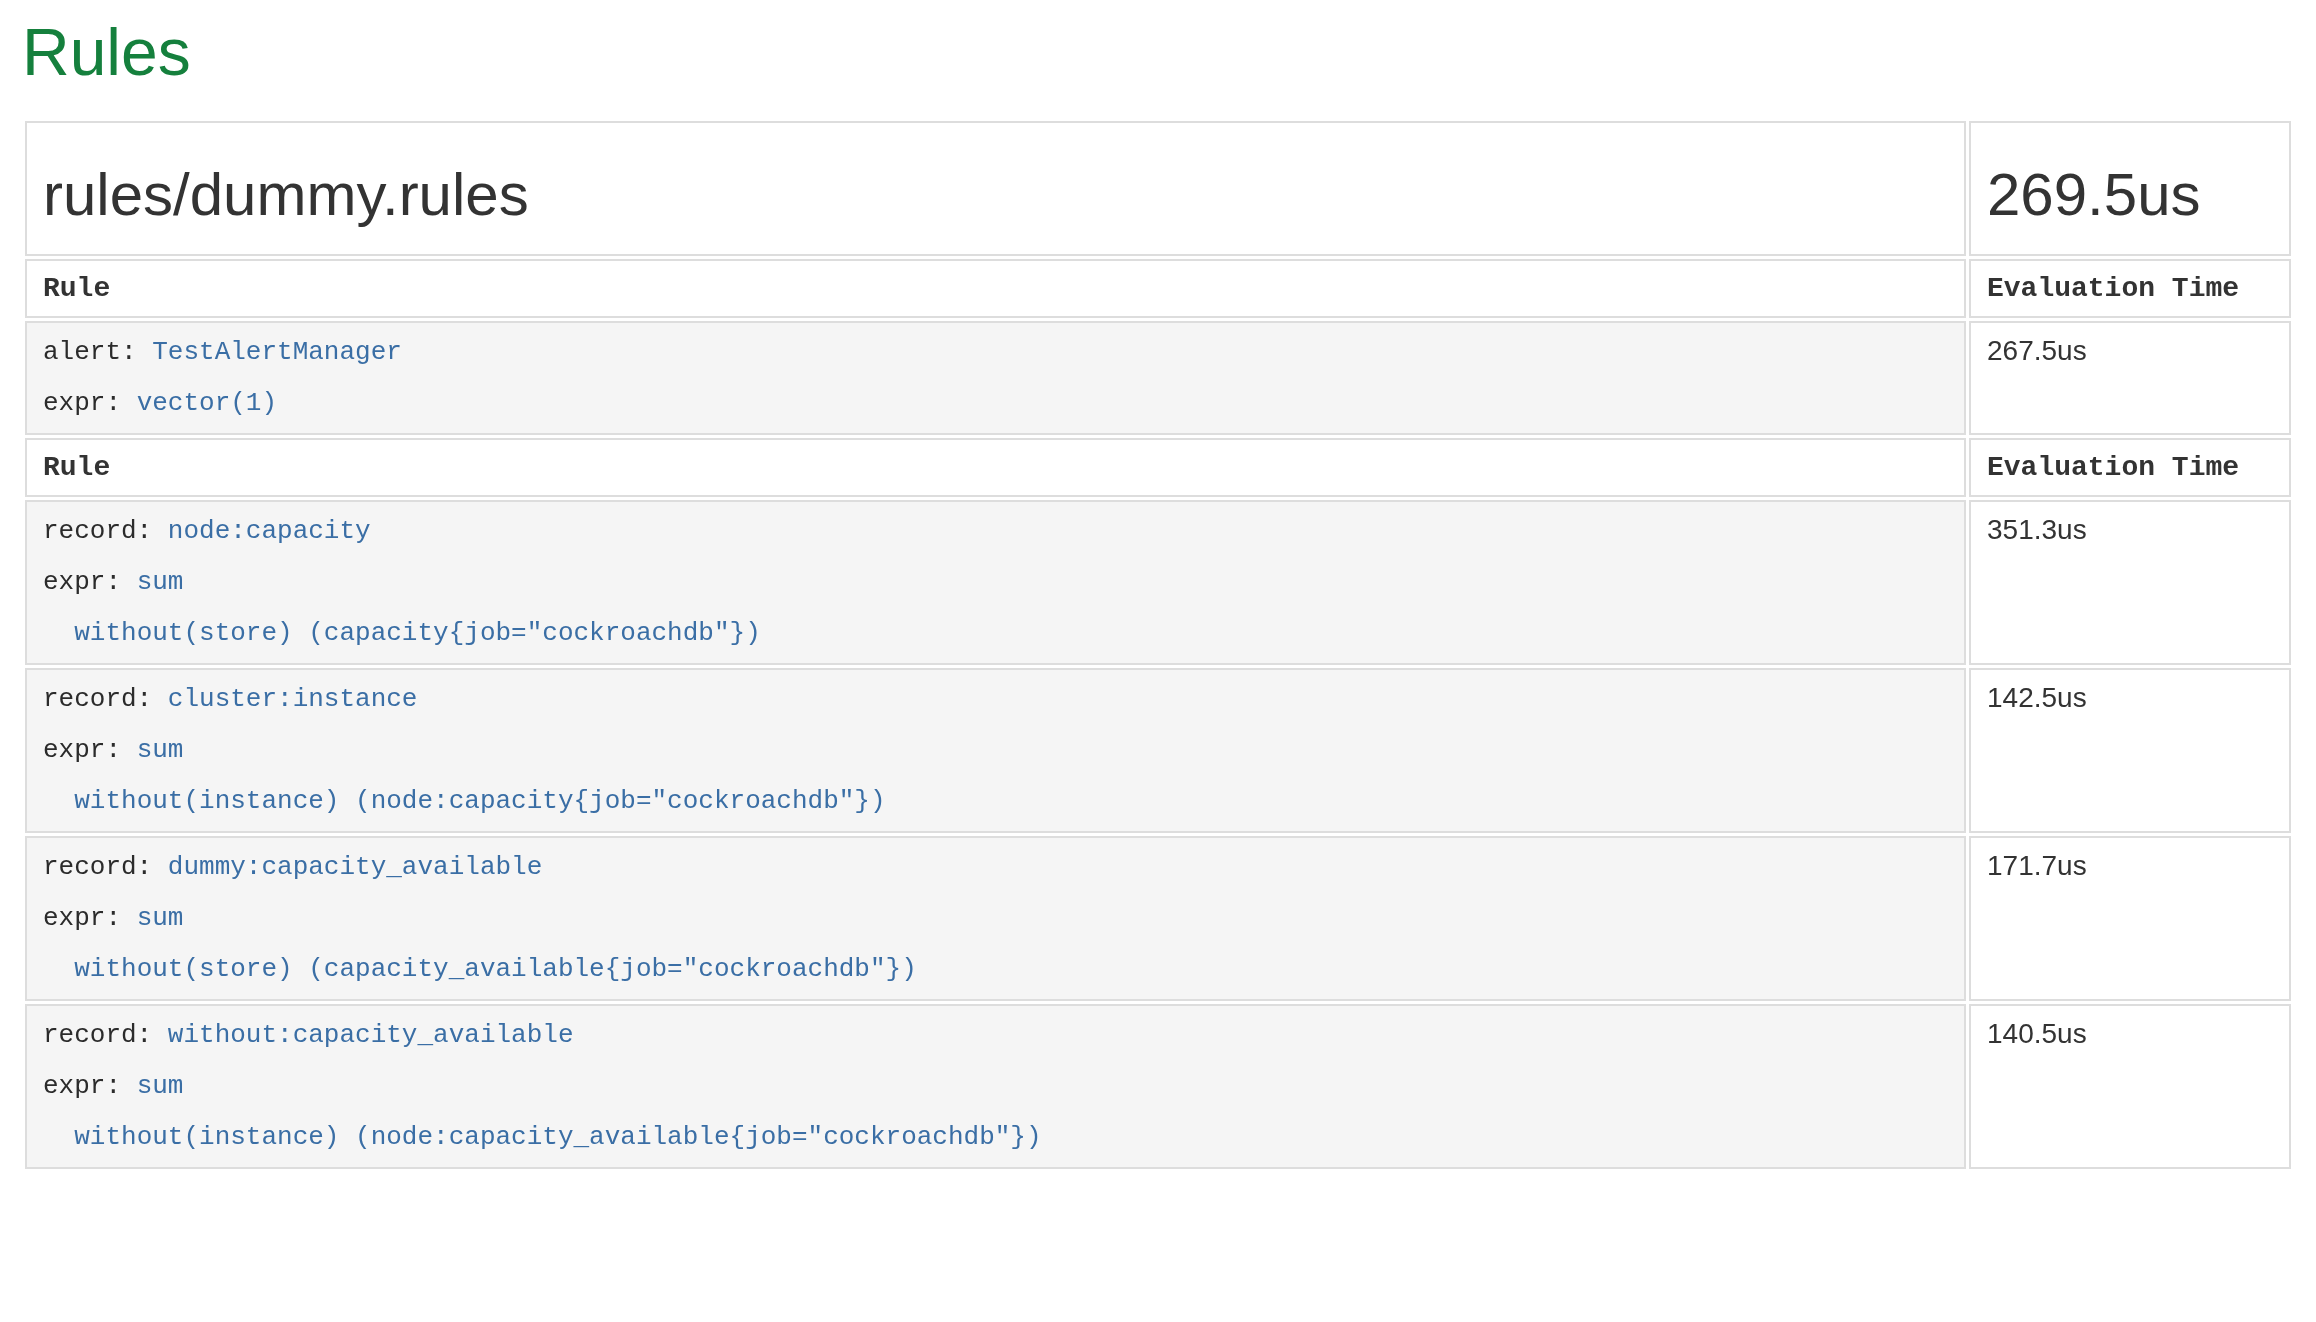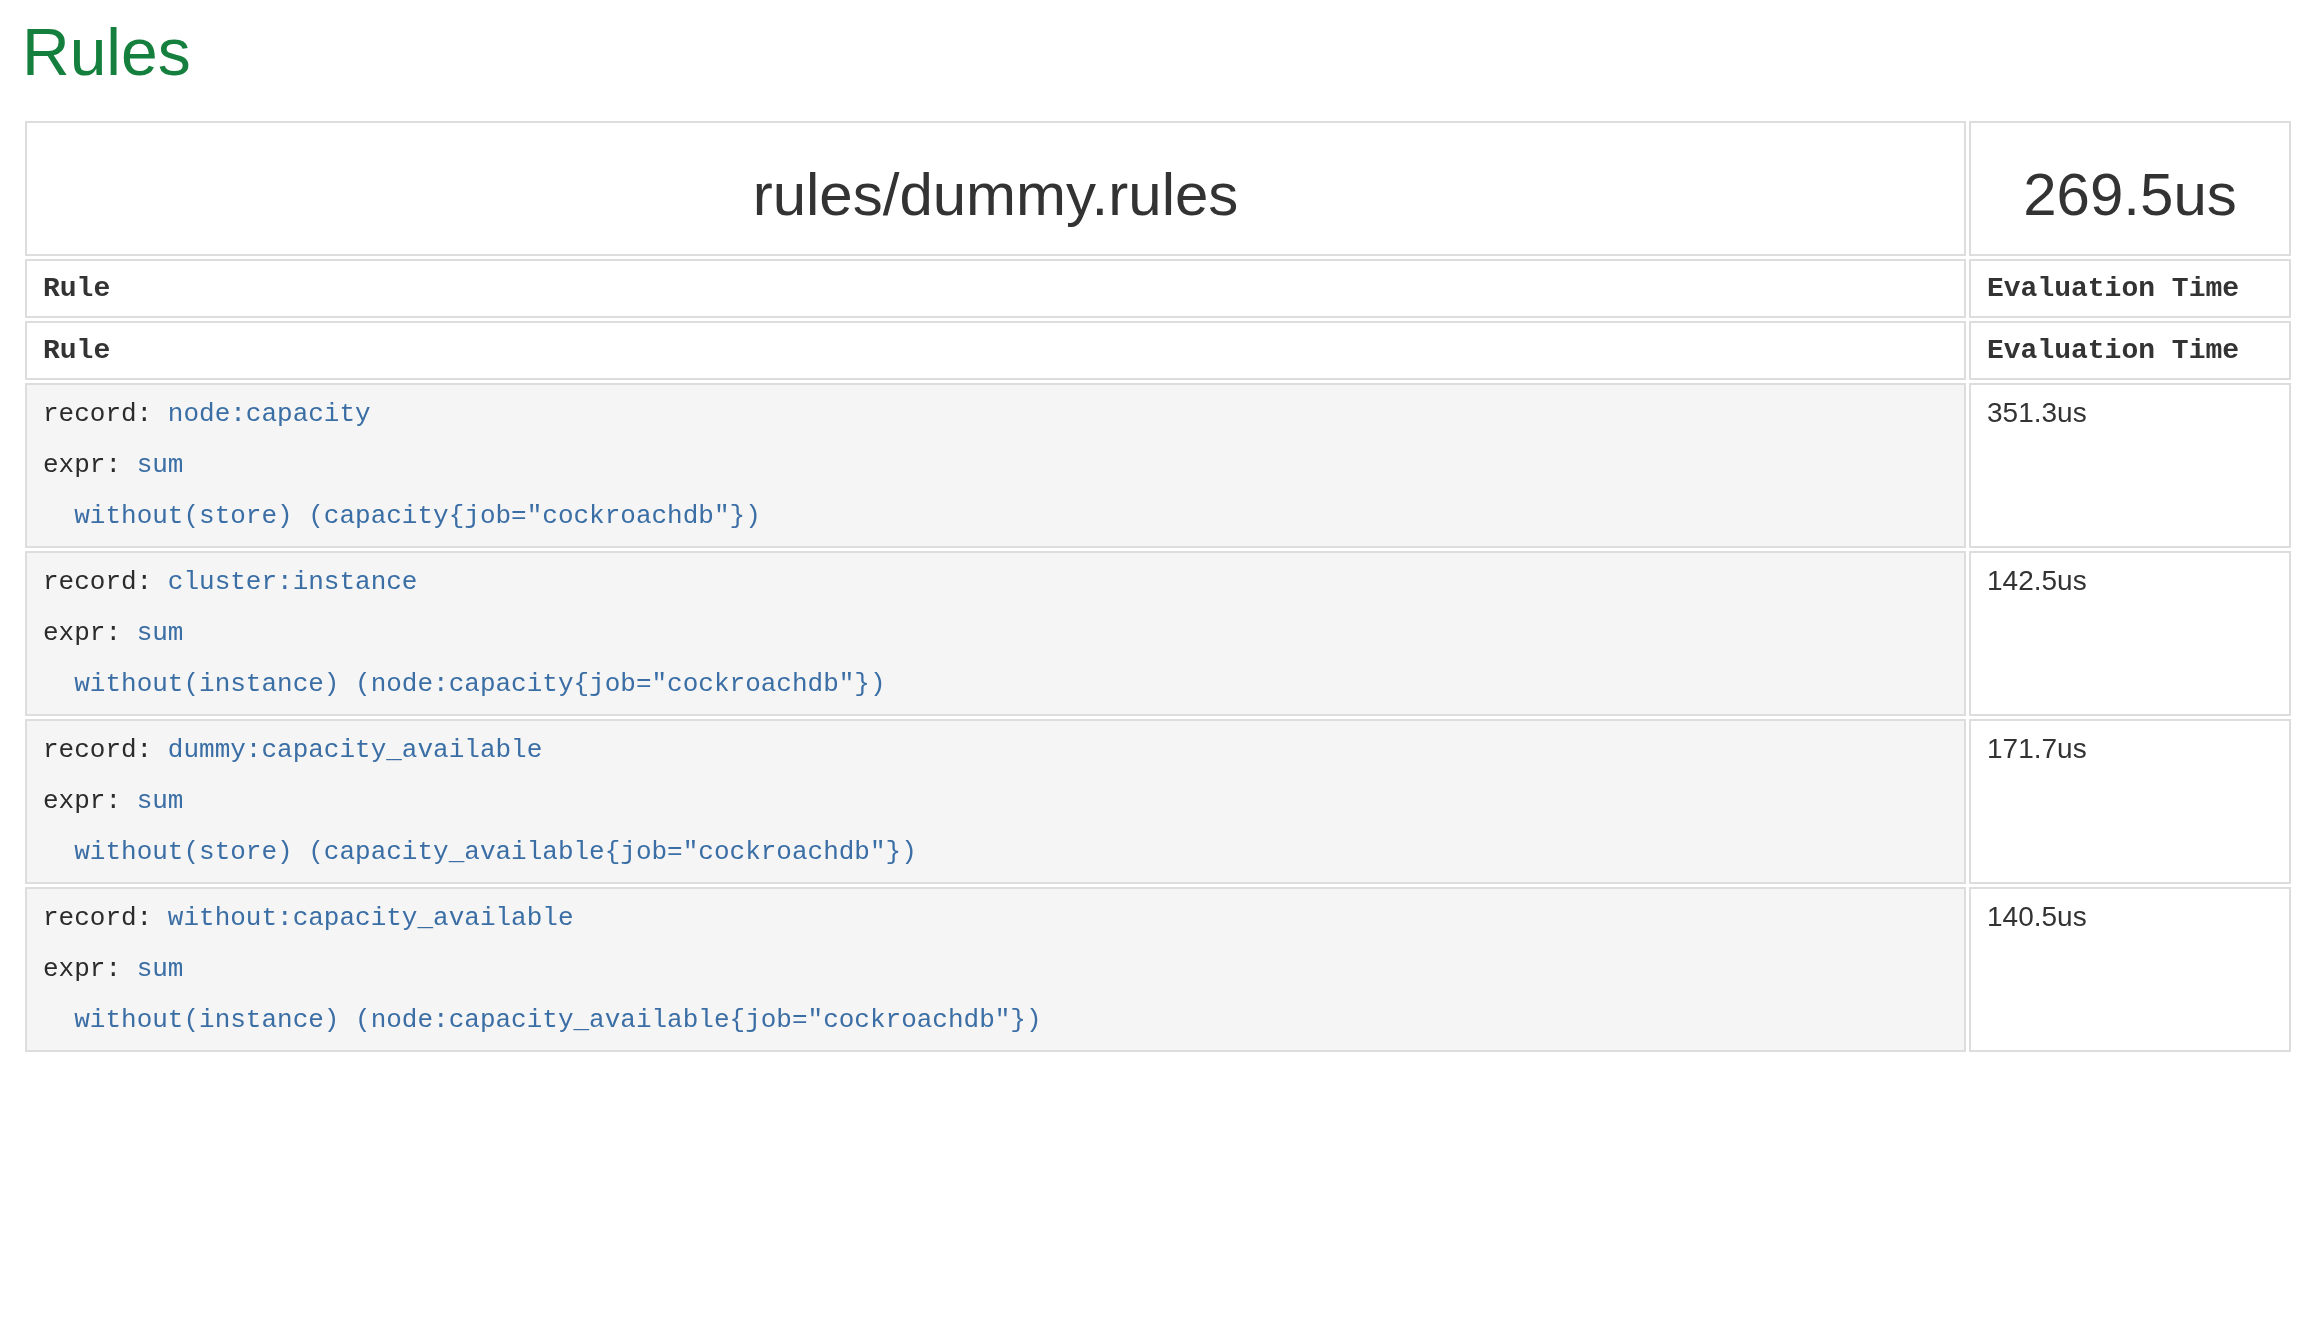--- a/index.html
+++ b/index.html
@@ -41,21 +41,20 @@
     padding: 12px 16px;
     background: #ffffff;
   }
   h2.group-title {
     font-size: 60px;
     font-weight: 500;
     margin: 28px 0 14px 0;
     line-height: 1.08;
     white-space: nowrap;
     color: #333333;
-    text-align: center;
   }
   td.head-cell {
     padding: 12px 16px;
     font-weight: bold;
     font-size: 28px;
     background: #ffffff;
     font-family: Liberation Mono, monospace;
   }
   td.rule-cell {
     background: #f5f5f5;
@@ -100,20 +99,27 @@
     <td class="group-time-cell">
       <h2 class="group-title">269.5us</h2>
     </td>
   </tr>
 
   <tr>
     <td class="head-cell">Rule</td>
     <td class="head-cell">Evaluation Time</td>
   </tr>
 
+  <tr>
+    <td class="rule-cell">
+      <pre class="rule-code"><span class="kw">alert:</span> <a class="rule-link" href="#">TestAlertManager</a>
+<span class="kw">expr:</span> <a class="rule-link" href="#">vector(1)</a></pre>
+    </td>
+    <td class="time-cell">267.5us</td>
+  </tr>
 
 
   <tr>
     <td class="head-cell">Rule</td>
     <td class="head-cell">Evaluation Time</td>
   </tr>
 
   <tr>
     <td class="rule-cell">
       <pre class="rule-code"><span class="kw">record:</span> <a class="rule-link" href="#">node:capacity</a>

